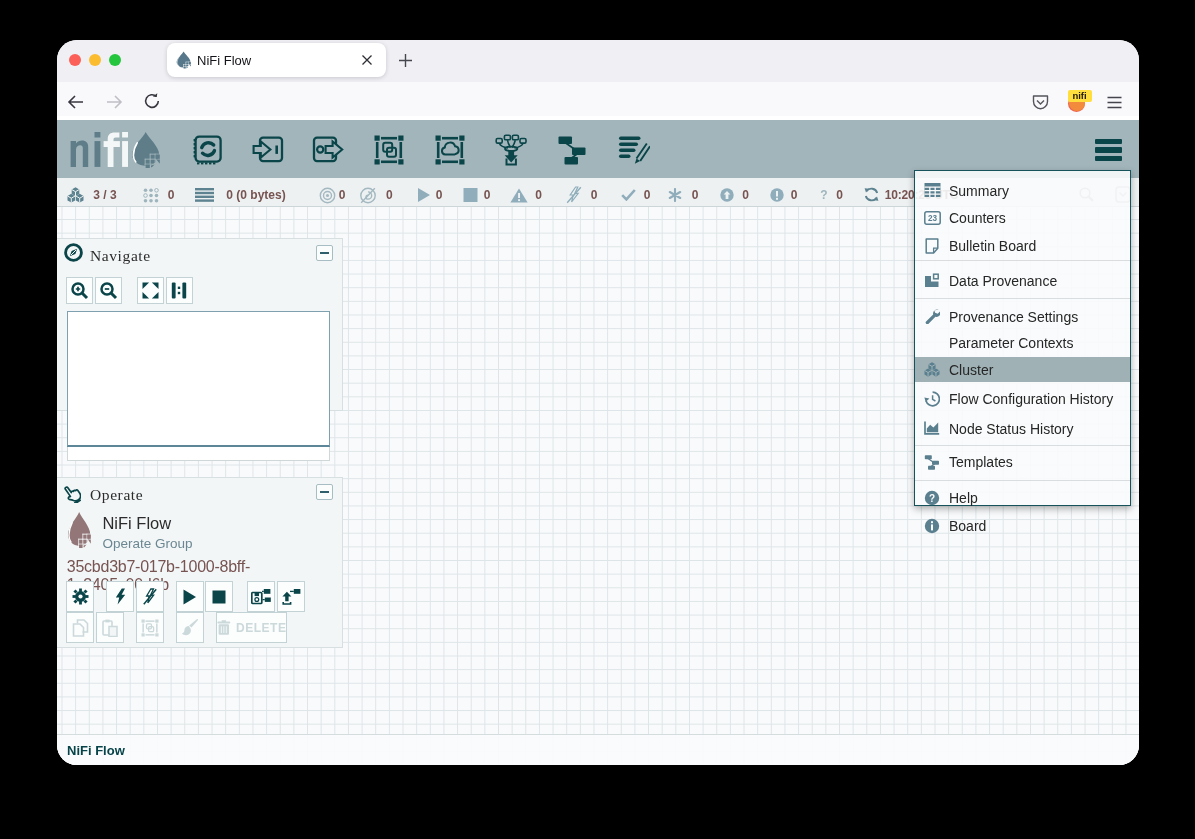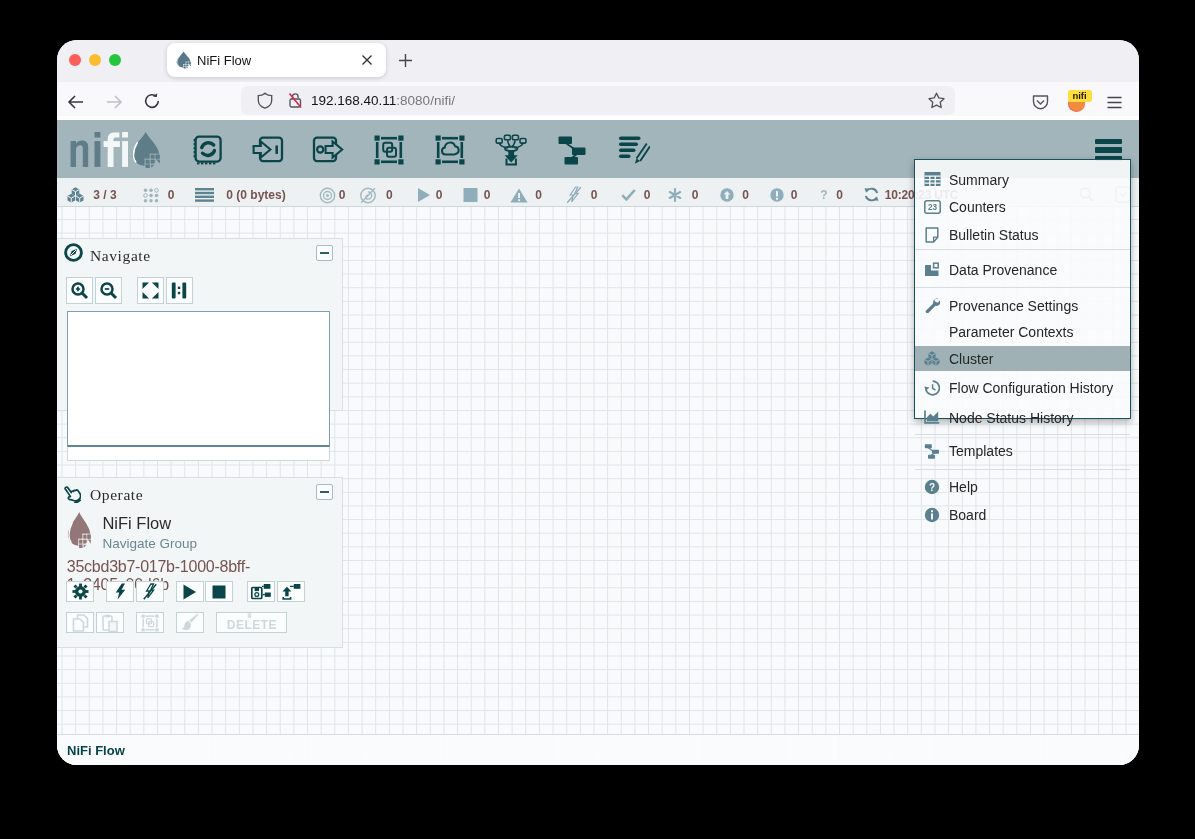--- a/index.html
+++ b/index.html
@@ -37,28 +37,28 @@
     border:1px solid #a8bcc3; border-radius:2px; }
   .collapse::after { content:""; position:absolute; left:3px; top:6px; width:9px; height:2px; background:#2e5f6b; }
   .navpanel { top:198px; height:173px; }
   .oppanel { top:437px; height:171px; }
   .navbtn { position:absolute; top:44px; width:27px; height:27px; background:#fcfdfd;
     border:1px solid #c3d2d5; display:flex; align-items:center; justify-content:center; }
   .birdseye { position:absolute; left:10px; top:71.5px; width:263px; height:150px; background:#fff;
     border:1px solid #cfd7d9; }
   .brush { position:absolute; left:-1px; top:-1px; width:263px; height:136px; background:#fff;
     border:1px solid #7fa0ae; border-bottom:2px solid #5d8698; }
-  .opbtn { position:absolute; width:28px; height:21px; background:#fcfdfd;
-    border:1px solid #c3d2d5; display:flex; align-items:center; justify-content:center;flex-direction:column; }
+  .opbtn { position:absolute; width:28px; height:31px; background:#fcfdfd;
+    border:1px solid #c3d2d5; display:flex; align-items:center; justify-content:center; }
   .opbtn svg { display:block; }
   .breadcrumb { position:absolute; left:0; top:694px; width:100%; height:31px;
     background:rgba(250,251,252,.93); border-top:1px solid #d4dcde; }
   .breadcrumb span { position:absolute; left:10px; top:8px; font-size:13px; font-weight:bold; color:#07444a; }
   
-  .menu { position:absolute; left:857px; top:119px; width:217px; height:260px;
+  .menu { position:absolute; left:857px; top:130px; width:217px; height:336px;
     background:rgba(250,251,252,.9); border:1px solid #16525a; box-shadow:0 3px 7px rgba(0,0,0,.3); }
   .mi { position:absolute; left:0; width:100%; height:28px; }
   .mi .ico { position:absolute; left:9px; top:6px; }
   .mi .txt { position:absolute; left:34px; top:6.5px; font-size:14px; color:#262626; }
   .mdiv { position:absolute; left:0; width:100%; border-top:1px solid #d9dde0; }
   .hl { background:#9fb1b5;padding-left:16px; }
 </style>
 </head>
 <body>
 <div class="win">
@@ -103,34 +103,20 @@
     <svg style="position:absolute;left:10px;top:12px;" width="17" height="16" viewBox="0 0 17 16">
         <path d="M16 8 H2.5 M8 2 L2 8 L8 14" stroke="#37373f" stroke-width="1.6" fill="none"></path>
       </svg>
     <svg style="position:absolute;left:49px;top:12px;" width="17" height="16" viewBox="0 0 17 16">
         <path d="M1 8 H14.5 M9 2 L15 8 L9 14" stroke="#bfbfc6" stroke-width="1.6" fill="none"></path>
       </svg>
     <svg style="position:absolute;left:86px;top:10px;" width="18" height="18" viewBox="0 0 18 18">
         <path d="M15.3 9 a6.3 6.3 0 1 1 -1.9 -4.5" stroke="#37373f" stroke-width="1.6" fill="none"></path>
         <path d="M13.9 1 v4 h-4 z" fill="#37373f" transform="rotate(8 13 4)"></path>
       </svg>
-    <div class="urlbar">
-      <svg style="position:absolute;left:16px;top:6px;" width="16" height="17" viewBox="0 0 16 17">
-          <path d="M8 1.2 C6 2.8 3.2 3.6 1.3 3.7 v4.5 c0 4 2.7 6.6 6.7 7.9 4-1.3 6.7-3.9 6.7-7.9 V3.7 C12.8 3.6 10 2.8 8 1.2 Z" stroke="#54545d" stroke-width="1.35" fill="none"></path>
-        </svg>
-      <svg style="position:absolute;left:45px;top:5px;" width="19" height="19" viewBox="0 0 19 19">
-        <rect x="4" y="8" width="10.5" height="8" rx="1.4" stroke="#54545d" stroke-width="1.35" fill="none"></rect>
-        <path d="M6.5 8 V5.7 a2.8 2.8 0 0 1 5.6 0 V7" stroke="#54545d" stroke-width="1.35" fill="none"></path>
-        <path d="M3.5 2.5 L15 16.5" stroke="#e22850" stroke-width="1.6"></path>
-      </svg>
-      <div class="urltext">192.168.40.11<span class="dim">:8080/nifi/</span></div>
-      <svg style="position:absolute;left:687px;top:6px;" width="17" height="17" viewBox="0 0 17 17">
-          <path d="M8.5 1.2 l2.3 4.7 5.2 .75 -3.75 3.65 .9 5.2 -4.65 -2.45 -4.65 2.45 .9 -5.2 L1 6.65 l5.2 -.75 z" stroke="#54545d" stroke-width="1.35" fill="none" stroke-linejoin="round"></path>
-        </svg>
-    </div>
     <svg style="position:absolute;left:975px;top:13px;" width="17" height="16" viewBox="0 0 17 16">
         <path d="M1.5 1 h14 v5.5 a7 7.2 0 0 1 -14 0 z" stroke="#54545d" stroke-width="1.4" fill="none" stroke-linejoin="round"></path>
         <path d="M5 5.5 l3.5 3.4 L12 5.5" stroke="#54545d" stroke-width="1.4" fill="none"></path>
       </svg>
     <div style="position:absolute;left:1011px;top:13px;width:17px;height:17px;border-radius:50%;background:#ee6352;"></div>
     <div style="position:absolute;left:1012px;top:15px;width:16px;height:14px;border-radius:0 0 8px 8px;background:#f28b3c;"></div>
     <div style="position:absolute;left:1010.5px;top:8px;width:24px;height:12px;background:#ffde3e;border-radius:2px;text-align:center;font-size:9.5px;font-weight:bold;color:#201800;line-height:12px;">nifi</div>
     <svg style="position:absolute;left:1050px;top:14px;" width="15" height="13" viewBox="0 0 15 13">
         <path d="M0.5 1.5 h14 M0.5 6.5 h14 M0.5 11.5 h14" stroke="#45454e" stroke-width="1.5"></path>
       </svg>
@@ -447,21 +433,21 @@
           <rect x="24.6" y="28.6" width="4.4" height="4.2"></rect>
         </g>
       <g fill="#937677">
           <rect x="24.6" y="23.6" width="4.2" height="4.2"></rect>
           <path d="M25.3 28.6 L28.8 28.6 V32.8 Z"></path>
           <rect x="14.6" y="33.6" width="4.2" height="3.4"></rect>
           <path d="M20 34.5 l3.6 -0.9 -2.7 2.7 h-0.9 z"></path>
         </g>
     </svg>
     <div style="position:absolute;left:45.4px;top:36px;font-size:16.5px;color:#2b2b2b;">NiFi Flow</div>
-    <div style="position:absolute;left:45.4px;top:57.5px;font-size:13.5px;color:#6b8791;">Navigate Group</div>
+    <div style="position:absolute;left:45.4px;top:57.5px;font-size:13.5px;color:#6b8791;">Operate Group</div>
     <div style="position:absolute;left:9.8px;top:80px;font-size:16px;letter-spacing:-0.25px;color:#775351;">35cbd3b7-017b-1000-8bff-1c3405c00d6b</div>
     <div class="opbtn" style="left:9.3px;top:103px;">
       <svg width="17" height="17" viewBox="0 0 17 17">
           <g fill="#0a4549">
             <circle cx="8.5" cy="8.5" r="5.4"></circle>
             <g>
               <rect x="7.1" y="0.5" width="2.8" height="3.4"></rect>
               <rect x="7.1" y="13.1" width="2.8" height="3.4"></rect>
               <rect x="0.5" y="7.1" width="3.4" height="2.8"></rect>
               <rect x="13.1" y="7.1" width="3.4" height="2.8"></rect>
@@ -581,21 +567,21 @@
           <rect x="0.8" y="1.8" width="15.4" height="12.4" rx="2" fill="none" stroke="#5a7f8e" stroke-width="1.5"></rect>
           <text x="8.5" y="11.3" font-size="8.2" font-weight="bold" fill="#5a7f8e" text-anchor="middle" font-family="Liberation Sans, sans-serif">23</text>
         </svg>
       <span class="txt">Counters</span>
     </div>
     <div class="mi" style="top:60.5px;">
       <svg class="ico" width="16" height="16" viewBox="0 0 16 16">
           <path d="M2.2 1 h11.6 v9.2 L9.6 15 H2.2 z" fill="none" stroke="#5a7f8e" stroke-width="1.5" stroke-linejoin="round"></path>
           <path d="M9.6 15 v-4.8 h4.2" fill="none" stroke="#5a7f8e" stroke-width="1.3"></path>
         </svg>
-      <span class="txt">Bulletin Status</span>
+      <span class="txt">Bulletin Board</span>
     </div>
     <div class="mdiv" style="top:89px;"></div>
     <div class="mi" style="top:95.2px;">
       <svg class="ico" width="16" height="16" viewBox="0 0 16 16">
           <path d="M1 4 h6 v5.5 h7.5 V15 H1 z" fill="#5a7f8e"></path>
           <rect x="9.6" y="2.2" width="4.6" height="4.6" fill="none" stroke="#5a7f8e" stroke-width="1.5"></rect>
         </svg>
       <span class="txt">Data Provenance</span>
     </div>
     <div class="mdiv" style="top:126.5px;"></div>

